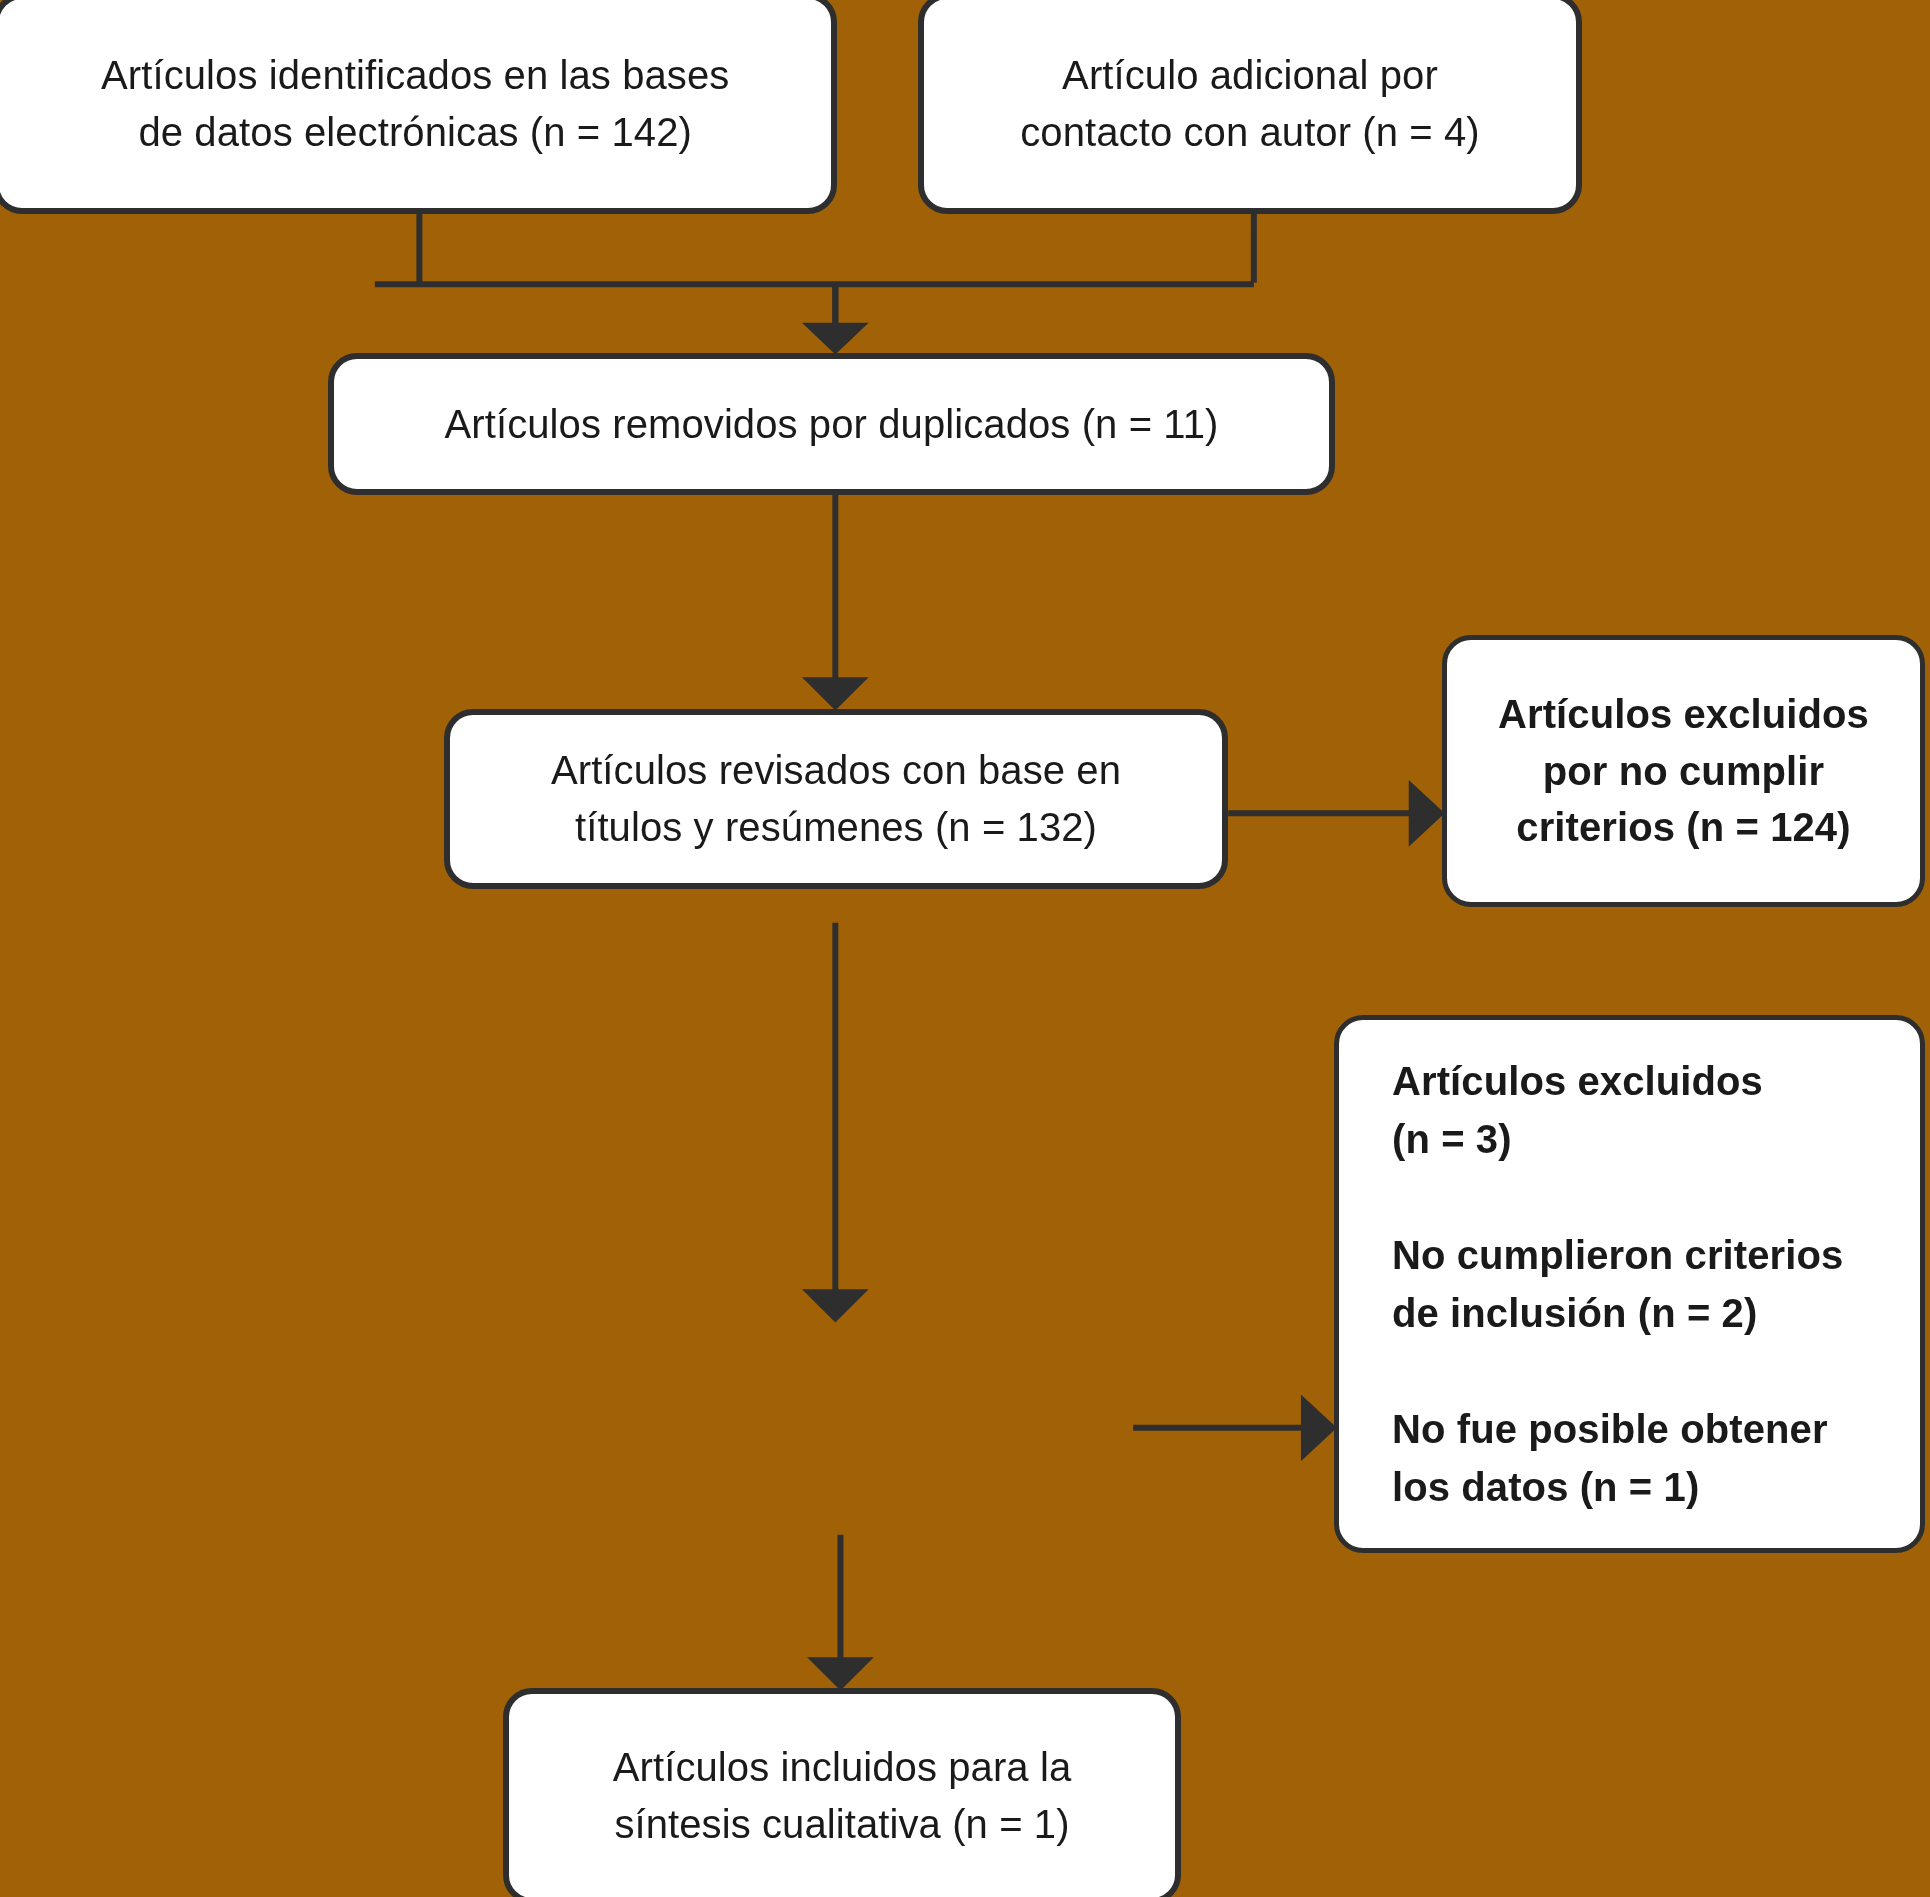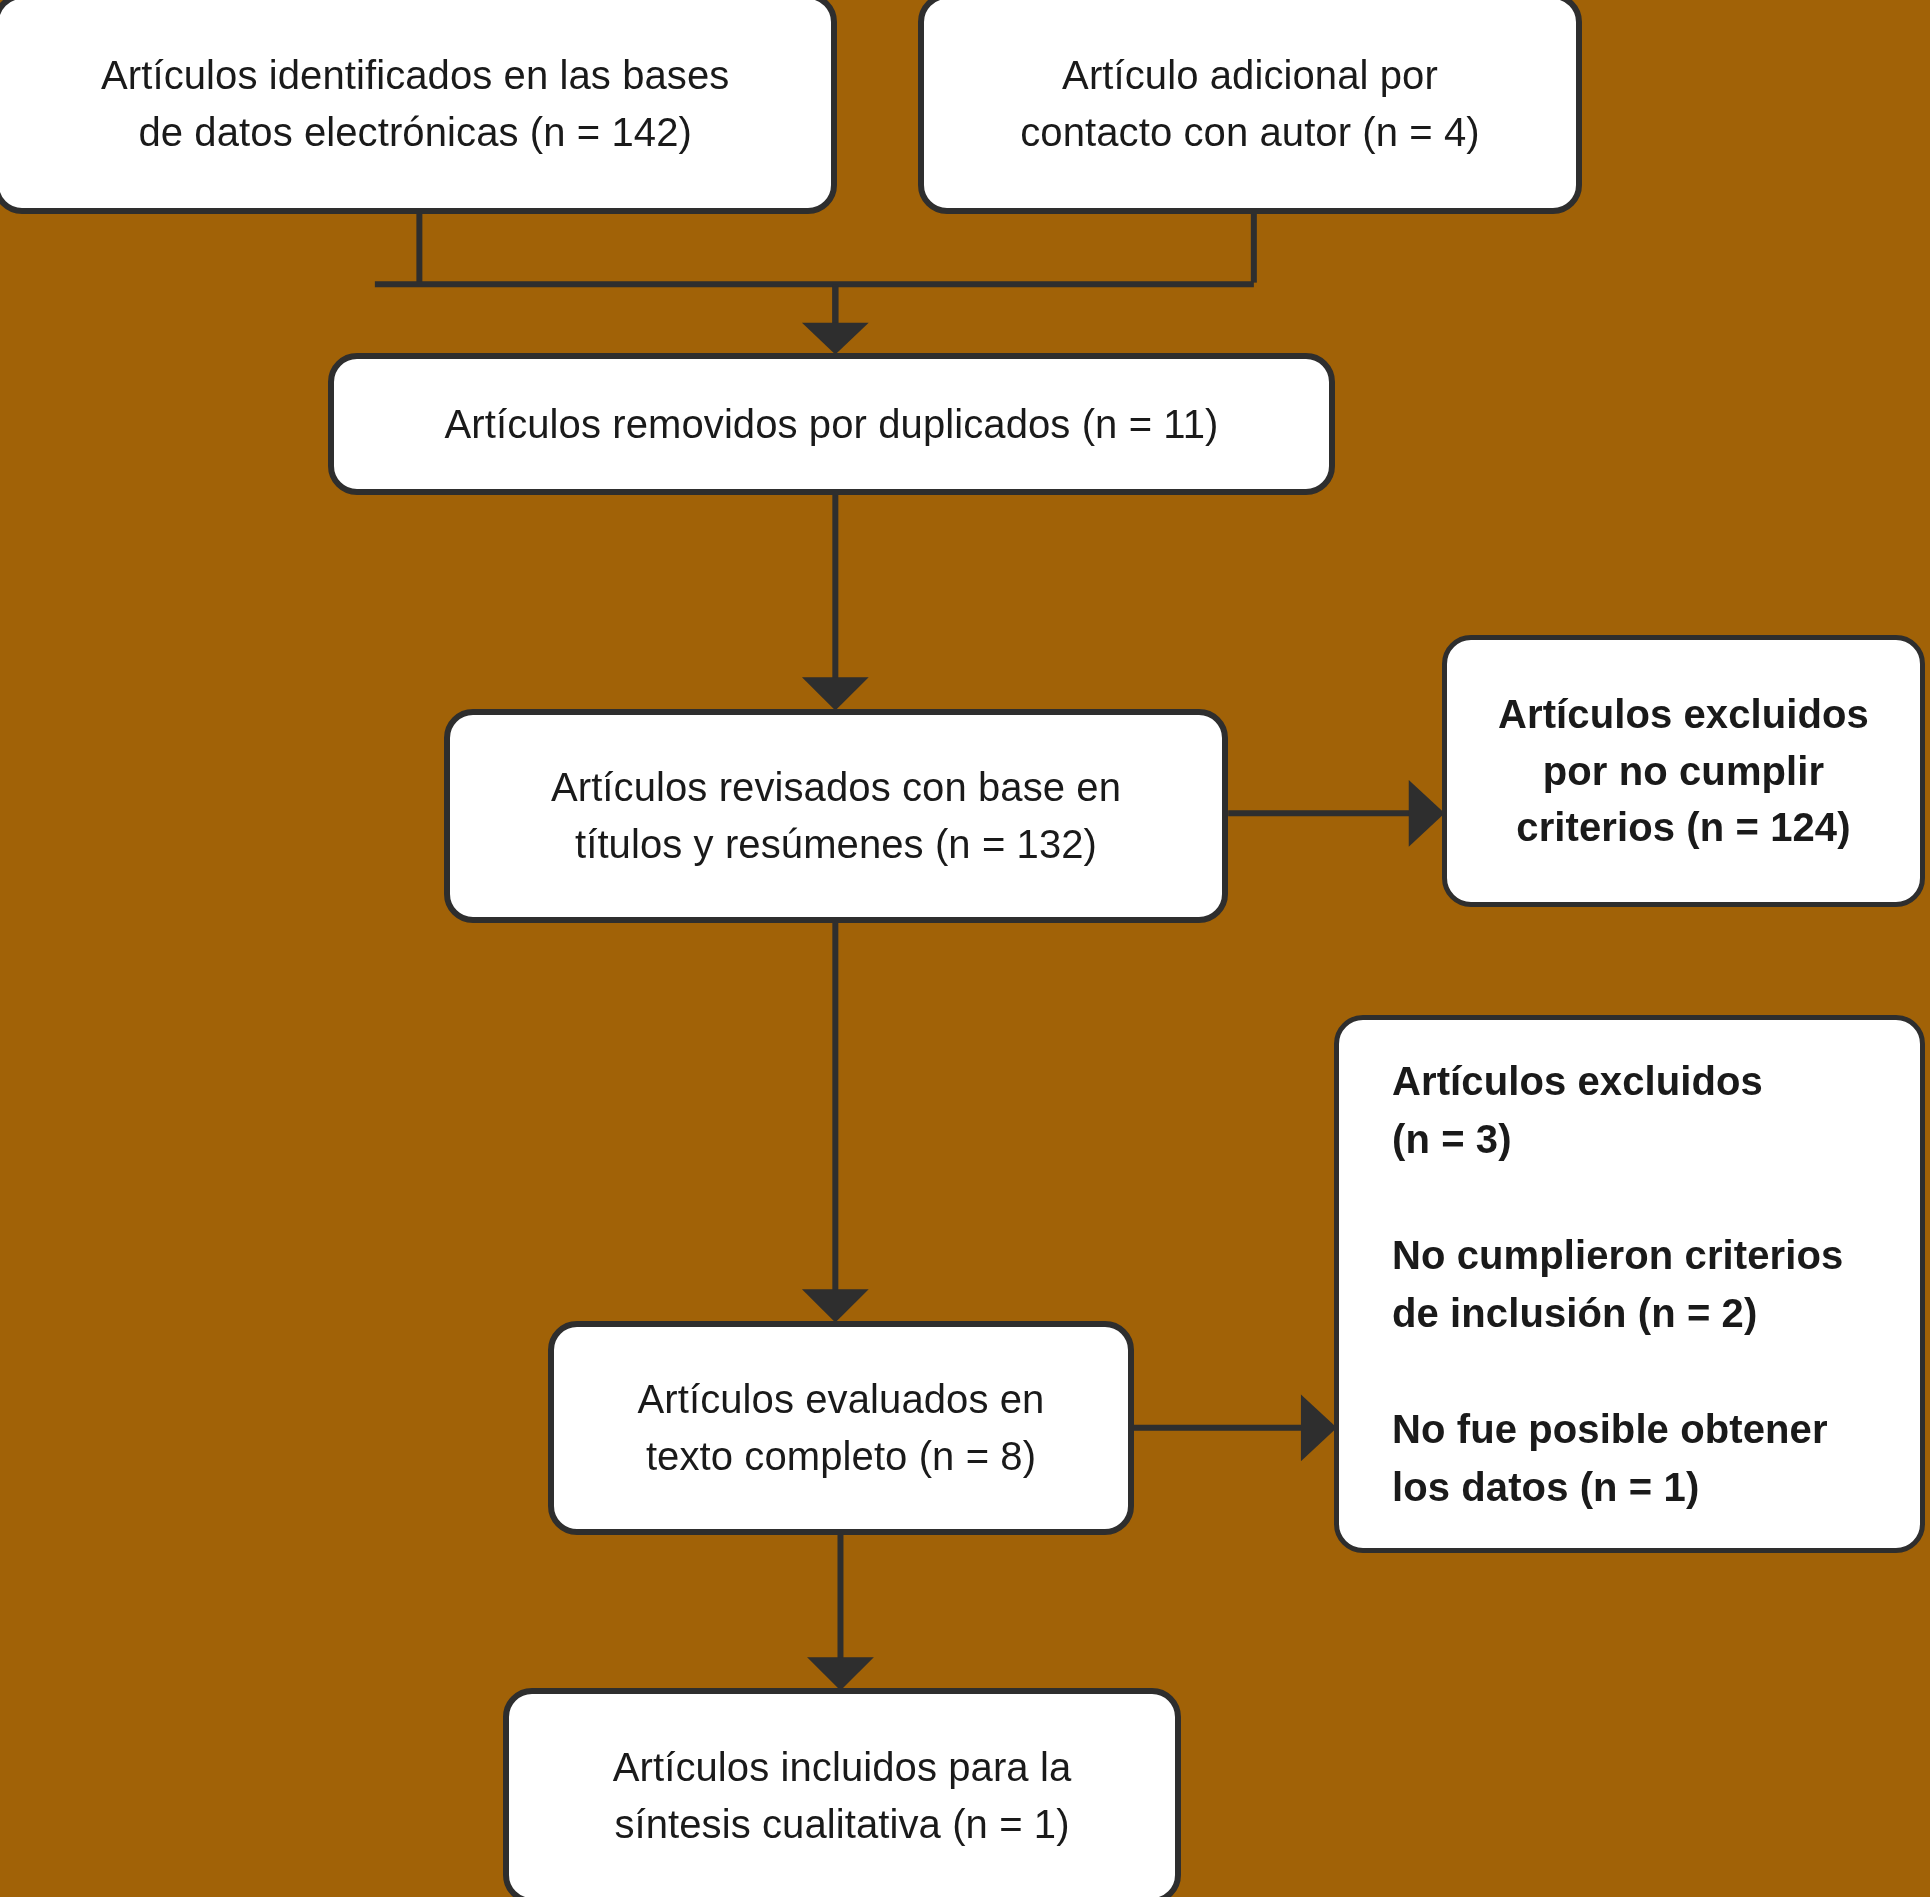--- a/index.html
+++ b/index.html
@@ -53,21 +53,21 @@
   }
   .node.thin {
     border-width: 5.1px;
     font-weight: bold;
   }
 
   
   #node-identified      { left: -6.8px;   top: -6.8px;    width: 844px;  height: 221px; }
   #node-additional      { left: 918px; top: -6.8px;    width: 664px;  height: 221px; }
   #node-duplicates      { left: 328px;  top: 353px;   width: 1007px; height: 142px; }
-  #node-screened        { left: 444px;  top: 709px;   width: 784px;  height: 214px; }
+  #node-screened        { left: 444px;  top: 709px;   width: 784px;  height: 180px; }
   #node-excluded-crit   { left: 1442px; top: 635px;   width: 483px;  height: 272px; }
   #node-fulltext        { left: 548px;  top: 1321px;  width: 586px;  height: 214px; }
   #node-excluded-detail { left: 1334px; top: 1015px;  width: 591px;  height: 538px; }
   #node-included        { left: 503px;  top: 1688px;  width: 678px;  height: 216px; }
 
   #node-excluded-detail .node-text { line-height: 1.45; }
 </style>
 </head>
 <body>
 
@@ -139,24 +139,20 @@
     <span class="node-text">Artículos revisados con base en
 títulos y resúmenes (n = 132)</span>
   </div>
 
   <div class="node thin" id="node-excluded-crit">
     <span class="node-text">Artículos excluidos
 por no cumplir
 criterios (n = 124)</span>
   </div>
 
-  <div class="node" id="node-fulltext">
-    <span class="node-text">Artículos evaluados en
-texto completo (n = 8)</span>
-  </div>
 
   <div class="node thin align-left" id="node-excluded-detail">
     <span class="node-text">Artículos excluidos
 (n = 3)
 
 No cumplieron criterios
 de inclusión (n = 2)
 
 No fue posible obtener
 los datos (n = 1)</span>

